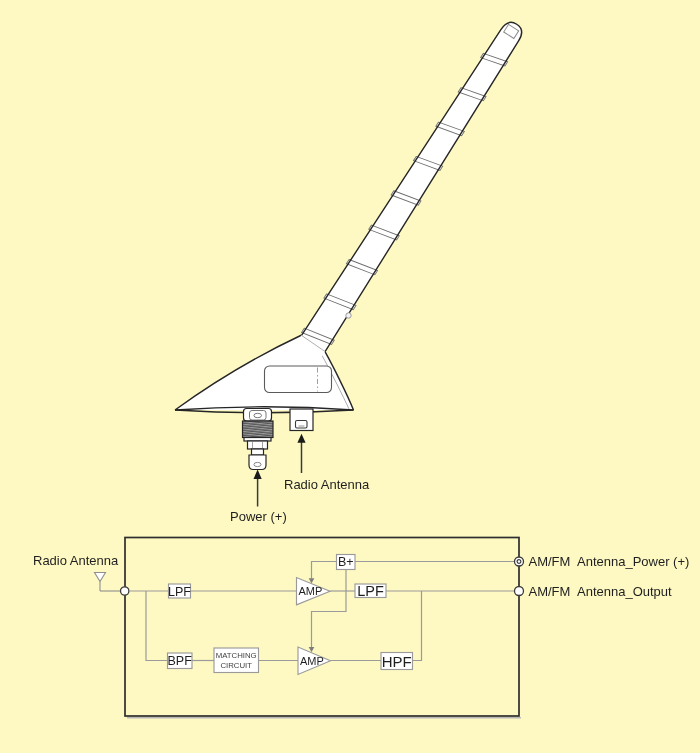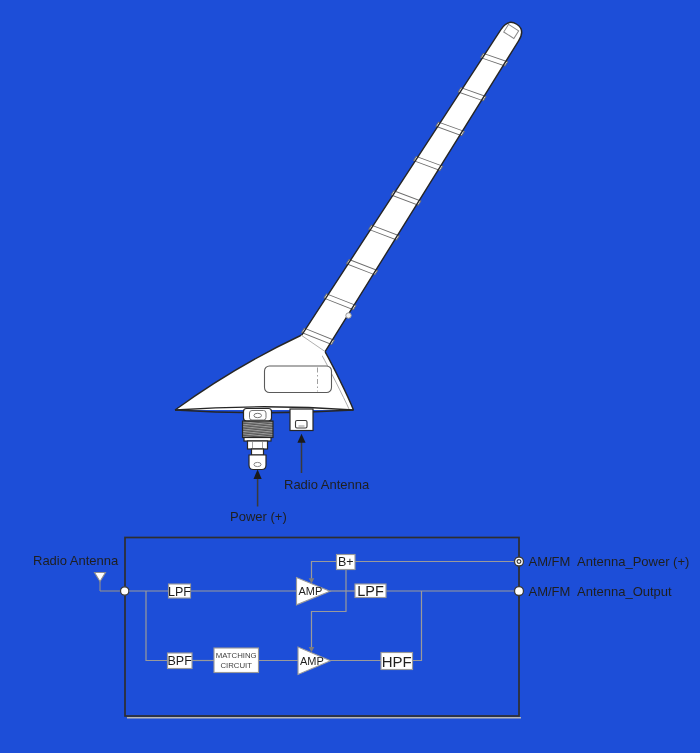--- a/index.html
+++ b/index.html
@@ -1,16 +1,16 @@
 <!DOCTYPE html>
 <html><head>
 <meta charset="utf-8">
 <style>
   html,body{margin:0;padding:0;background:#ffffff;}
-  .canvas{position:relative;width:700px;height:753px;background:#1d4ed8;overflow:hidden;
+  .canvas{position:relative;width:700px;height:753px;background:#fef9c3;overflow:hidden;
           font-family:"Liberation Sans", sans-serif;}
   svg text{font-family:"Liberation Sans", sans-serif;}
   .lbl{fill:#1f1f1f;}
   .boxlbl{fill:#1f1f1f;}
   .smalllbl{fill:#3f3f3f;}
 </style>
 </head>
 <body>
 
 <div class="canvas">

